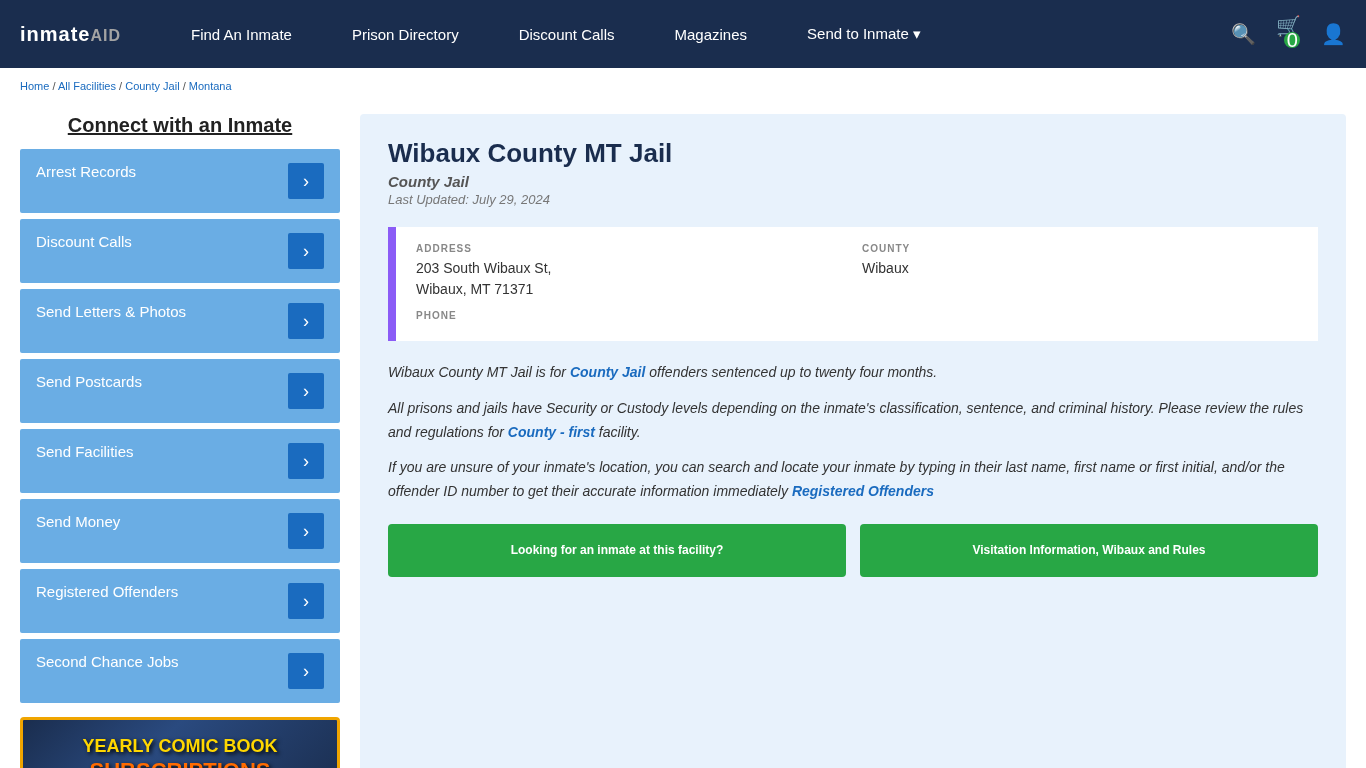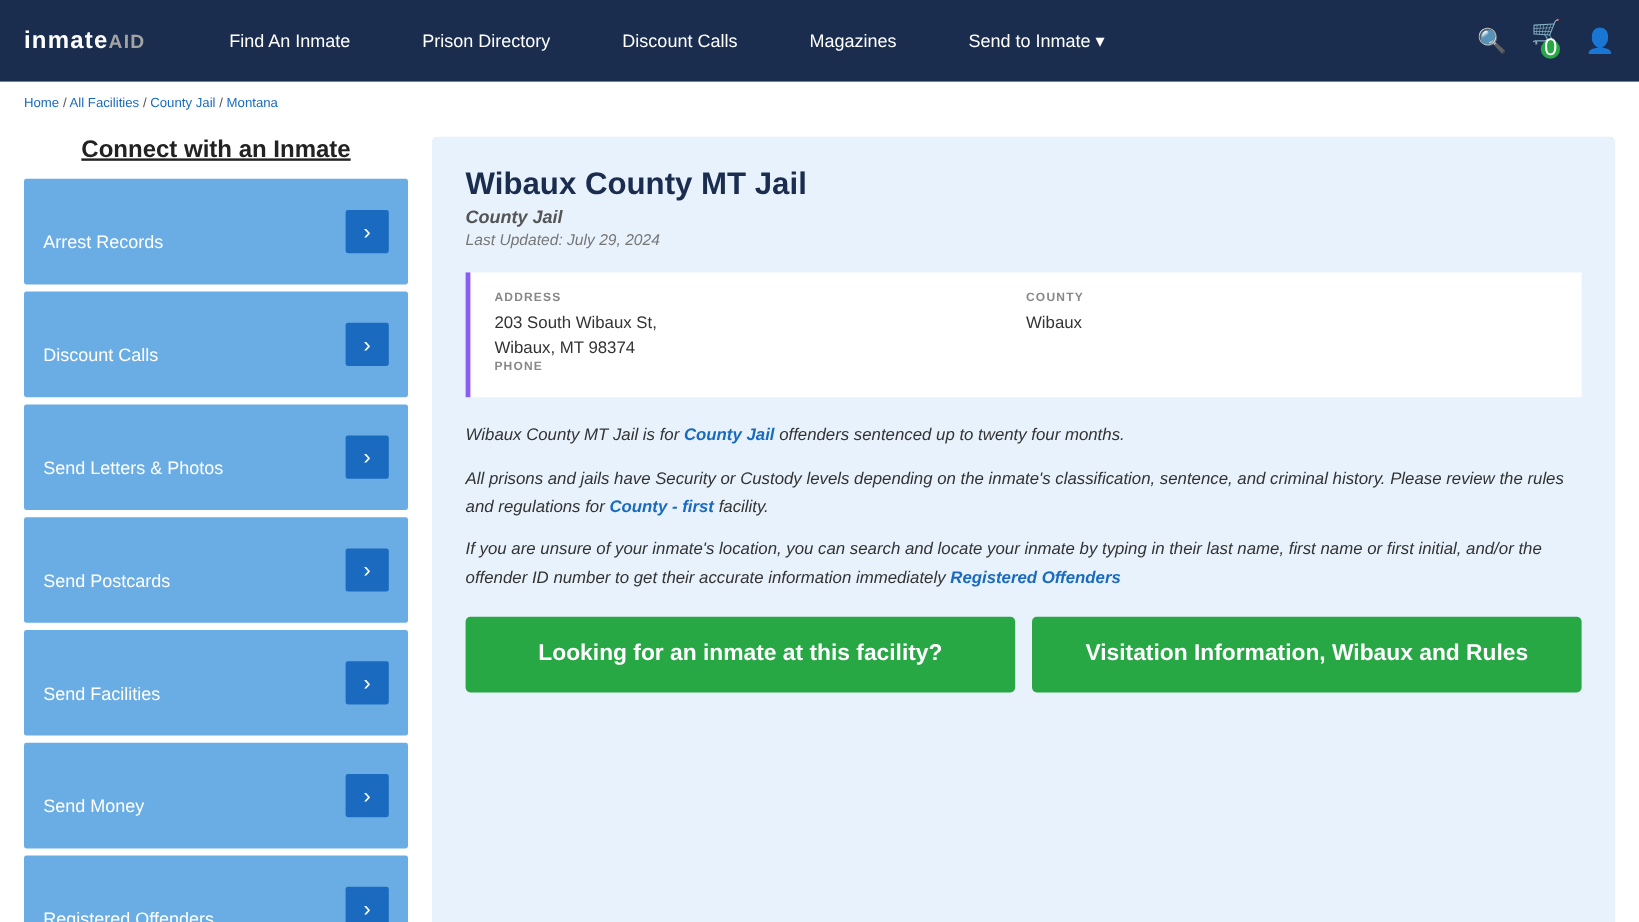--- a/index.html
+++ b/index.html
@@ -90,25 +90,25 @@
       text-align: center;
     }
     .sidebar-menu {
       list-style: none;
     }
     .sidebar-menu li {
       margin-bottom: 6px;
     }
     .sidebar-menu li a {
       display: flex;
-      align-items: flex-end;
+      align-items: flex-start;
       justify-content: space-between;
       background: #6aade4;
       color: #fff;
-      padding: 26px 16px;
+      padding: 14px 16px;
       text-decoration: none;
       font-size: 15px;
       border-radius: 2px;
       cursor: pointer;
     }
     .chevron-right {
       background: #1a6bbf;
       width: 36px;
       height: 36px;
       display: flex;
@@ -172,26 +172,27 @@
     .last-updated {
       font-size: 13px;
       color: #777;
       font-style: italic;
       margin-bottom: 20px;
     }
 
     
     .info-box {
       background: #fff;
-      border-left: 4px solid #8b5cf6;
+      border-left: 8px solid #8b5cf6;
       padding: 16px 20px;
       margin-bottom: 20px;
       display: grid;
       grid-template-columns: 1fr 1fr;
       grid-template-rows: auto auto;
+      gap: 10px;
     }
     .info-section { }
     .info-label {
       font-size: 10px;
       font-weight: bold;
       color: #888;
       text-transform: uppercase;
       letter-spacing: 1px;
       margin-bottom: 4px;
     }
@@ -226,21 +227,21 @@
       display: flex;
       gap: 14px;
       margin-top: 20px;
     }
     .action-btn {
       flex: 1;
       background: #28a745;
       color: #fff;
       border: none;
       padding: 18px 16px;
-      font-size: 19px;
+      font-size: 12px;
       font-weight: bold;
       text-align: center;
       border-radius: 4px;
       cursor: pointer;
       line-height: 1.4;
     }
   </style>
 </head>
 <body>
 
@@ -339,21 +340,21 @@
 
   <main class="content-area">
     <h1 class="facility-title">Wibaux County MT Jail</h1>
     <div class="facility-type">County Jail</div>
     <div class="last-updated">Last Updated: July 29, 2024</div>
 
     <div class="info-box">
       <div class="info-section">
         <div class="info-label">ADDRESS</div>
         <div class="info-value" style="white-space:pre-line;">203 South Wibaux St,
-Wibaux, MT 98374</div>
+Wibaux, MT 71371</div>
       </div>
       <div class="info-section">
         <div class="info-label">COUNTY</div>
         <div class="info-value">Wibaux</div>
       </div>
       <div class="info-section info-phone" style="grid-column:1; grid-row:2;">
         <div class="info-label">PHONE</div>
       </div>
     </div>
 

